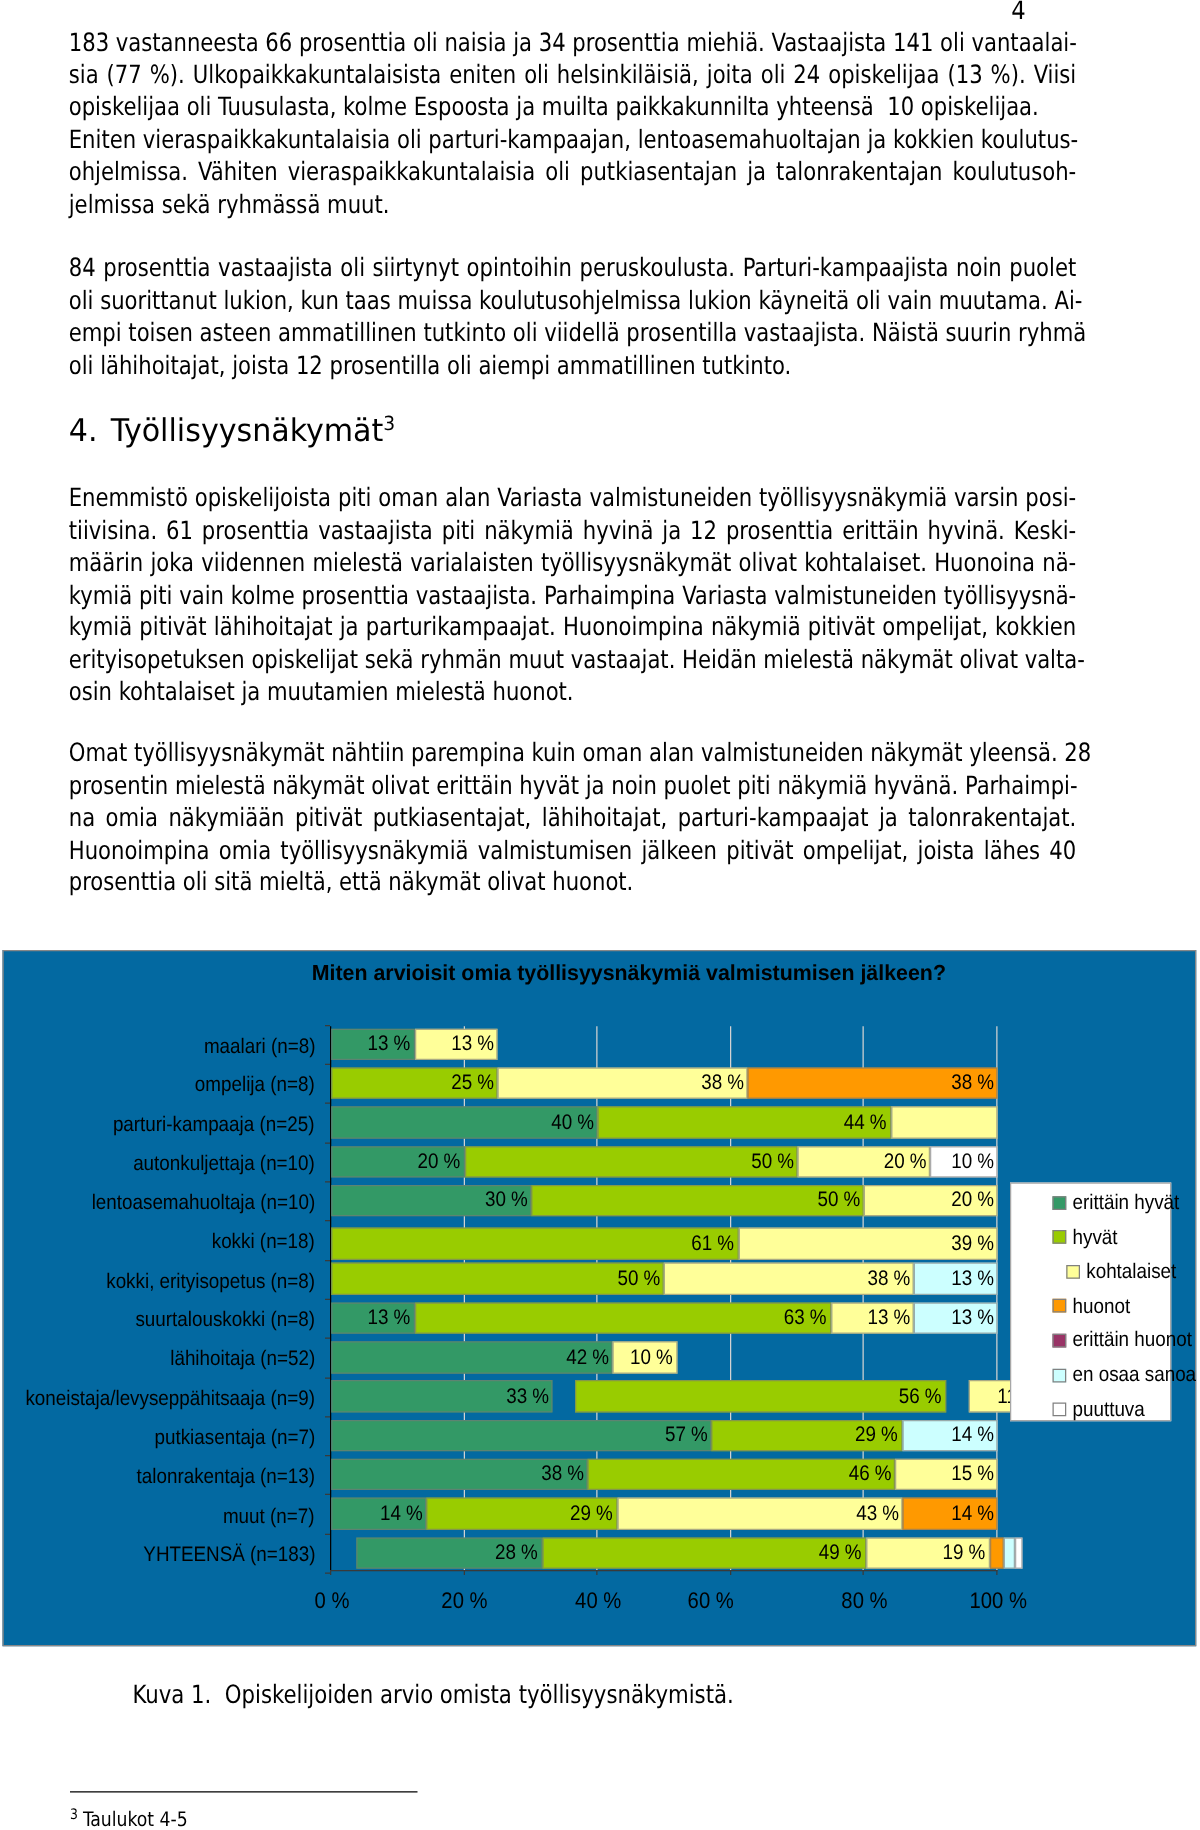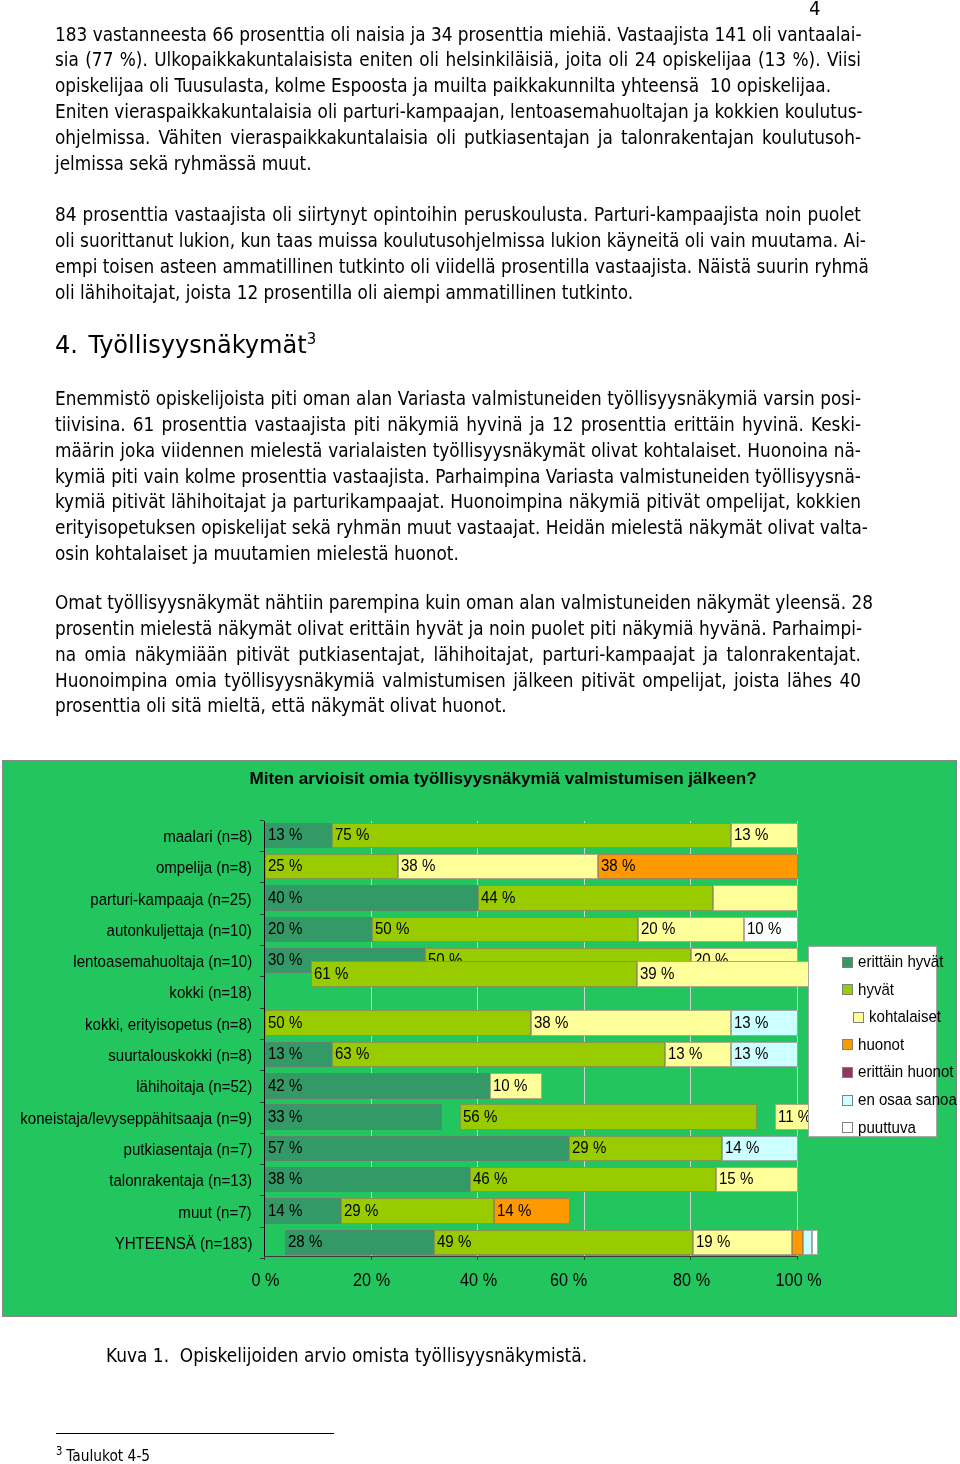--- a/index.html
+++ b/index.html
@@ -14,37 +14,37 @@
   .para .tline{text-align:justify;text-align-last:justify;white-space:pre;}
   .para .tline.lastline{text-align-last:left;}
 
   .section-heading{position:absolute;left:54.6px;margin:0;font-size:25.1px;line-height:30px;font-weight:normal;
         white-space:nowrap;transform:scaleX(1.0665);transform-origin:0 0;}
   .section-heading .num{display:inline-block;width:31.5px;}
   .section-heading sup{font-size:0.62em;vertical-align:super;line-height:0;}
 
   
   .chart{position:absolute;left:2px;top:760px;width:955px;height:557px;box-sizing:border-box;
-         border:1px solid #878787;background:#22c55e;}
+         border:1px solid #878787;background:#0369a1;}
   .chart-title{position:absolute;left:23.8px;top:7px;width:100%;text-align:center;
                font-size:17.4px;font-weight:bold;font-stretch:normal;font-family:"Liberation Sans",sans-serif;}
   .chart-title>span{display:inline-block;transform:scaleX(0.983);}
   .plot{position:absolute;left:261px;top:60px;width:533px;height:435px;}
   .axis-y{position:absolute;left:0;top:0;width:1px;height:435px;background:#000;}
   .axis-x{position:absolute;left:0;top:435px;width:534px;height:1px;background:#3a3a3a;}
   .gridline{position:absolute;top:0;width:1px;height:435px;background:#d2d2d2;}
   .tick{position:absolute;top:435px;width:1px;height:4px;background:#3a3a3a;}
   .ytick{position:absolute;left:-4px;width:4px;height:1px;background:#3a3a3a;}
   .xlabel{position:absolute;top:450px;width:120px;text-align:center;font-size:18.06px !important;}
   .xlabel span{display:inline-block;transform:scaleX(0.898);}
   .cat-label{position:absolute;right:100%;margin-right:12px;white-space:nowrap;text-align:right;
              transform:scaleX(0.898);transform-origin:100% 50%;}
   .bar{position:absolute;left:1px;display:flex;}
   .seg{position:relative;height:100%;box-sizing:border-box;border:1px solid rgba(120,120,120,0.62);
-       display:flex;align-items:center;justify-content:flex-start;overflow:visible;white-space:nowrap;}
+       display:flex;align-items:center;justify-content:flex-end;overflow:visible;white-space:nowrap;}
   .seg span{display:inline-block;transform:scaleX(0.898);}
   .legend{position:absolute;border:1px solid #a7a7a7;background:#fff;box-sizing:border-box;}
   .legend-item{position:absolute;display:flex;align-items:center;white-space:nowrap;margin-left:28px;}
   .legend-item>span:last-child{display:inline-block;transform:scaleX(0.898);transform-origin:0 50%;}
   .legend-swatch{width:11px;height:11px;box-sizing:border-box;border:1px solid #808080;margin-right:4.5px;flex:none;}
   .chart .xlabel, .chart .cat-label, .chart .seg, .chart .legend-item{
        font-size:16.8px;font-family:"Liberation Sans",sans-serif;font-stretch:normal;line-height:1.1;}
 
   .figure-caption{position:absolute;left:106.2px;font-size:20.15px;line-height:25.85px;white-space:pre;
                   transform:scaleX(0.938);transform-origin:0 0;}
@@ -117,23 +117,20 @@
         <div class="xlabel" style="left: 367.74px;"><span>80 %</span></div>
         <div class="gridline" style="left: 532.8px;"></div>
         <div class="tick" style="left: 532.8px;"></div>
         <div class="xlabel" style="left: 474.3px;"><span>100 %</span></div>
         <div class="cat-label" style="top: 6.9px;">maalari (n=8)</div>
         <div class="ytick" style="top: -1.2px;"></div>
         <div class="bar" style="top: 1.6px; height: 25.6px;">
           <div class="seg" style="width: 66.6px; background: rgb(51, 153, 102);">
             <span>13 %</span>
           </div>
-          <div class="seg" style="width: 399.6px; background: rgb(153, 204, 0);">
-            <span>75 %</span>
-          </div>
           <div class="seg" style="width: 66.6px; background: rgb(255, 255, 153);">
             <span>13 %</span>
           </div>
         </div>
         <div class="cat-label" style="top: 38.2px;">ompelija (n=8)</div>
         <div class="ytick" style="top: 30.1px;"></div>
         <div class="bar" style="top: 32.9px; height: 25.6px;">
           <div class="seg" style="width: 133.2px; background: rgb(153, 204, 0);">
             <span>25 %</span>
           </div>
@@ -179,21 +176,21 @@
           </div>
           <div class="seg" style="width: 266.4px; background: rgb(153, 204, 0);">
             <span>50 %</span>
           </div>
           <div class="seg" style="width: 106.56px; background: rgb(255, 255, 153);">
             <span>20 %</span>
           </div>
         </div>
         <div class="cat-label" style="top: 163.4px;">kokki (n=18)</div>
         <div class="ytick" style="top: 155.3px;"></div>
-        <div class="bar" style="top: 140px; height: 25.6px; margin-left: 46px;">
+        <div class="bar" style="top: 161px; height: 25.6px;">
           <div class="seg" style="width: 325.541px; background: rgb(153, 204, 0);">
             <span>61 %</span>
           </div>
           <div class="seg" style="width: 207.259px; background: rgb(255, 255, 153);">
             <span>39 %</span>
           </div>
         </div>
         <div class="cat-label" style="top: 194.7px;">kokki, erityisopetus (n=8)</div>
         <div class="ytick" style="top: 186.6px;"></div>
         <div class="bar" style="top: 189.4px; height: 25.6px;">
@@ -273,20 +270,23 @@
           </div>
         </div>
         <div class="cat-label" style="top: 382.5px;">muut (n=7)</div>
         <div class="ytick" style="top: 374.4px;"></div>
         <div class="bar" style="top: 377.2px; height: 25.6px;">
           <div class="seg" style="width: 76.1904px; background: rgb(51, 153, 102);">
             <span>14 %</span>
           </div>
           <div class="seg" style="width: 152.381px; background: rgb(153, 204, 0);">
             <span>29 %</span>
+          </div>
+          <div class="seg" style="width: 228.571px; background: rgb(255, 255, 153);">
+            <span>43 %</span>
           </div>
           <div class="seg" style="width: 76.1904px; background: rgb(255, 153, 0);">
             <span>14 %</span>
           </div>
         </div>
         <div class="cat-label" style="top: 413.8px;">YHTEENSÄ (n=183)</div>
         <div class="ytick" style="top: 405.7px;"></div>
         <div class="bar" style="top: 408.5px; height: 25.6px; padding-left: 20px;">
           <div class="seg" style="width: 148.651px; background: rgb(51, 153, 102);">
             <span>28 %</span>

